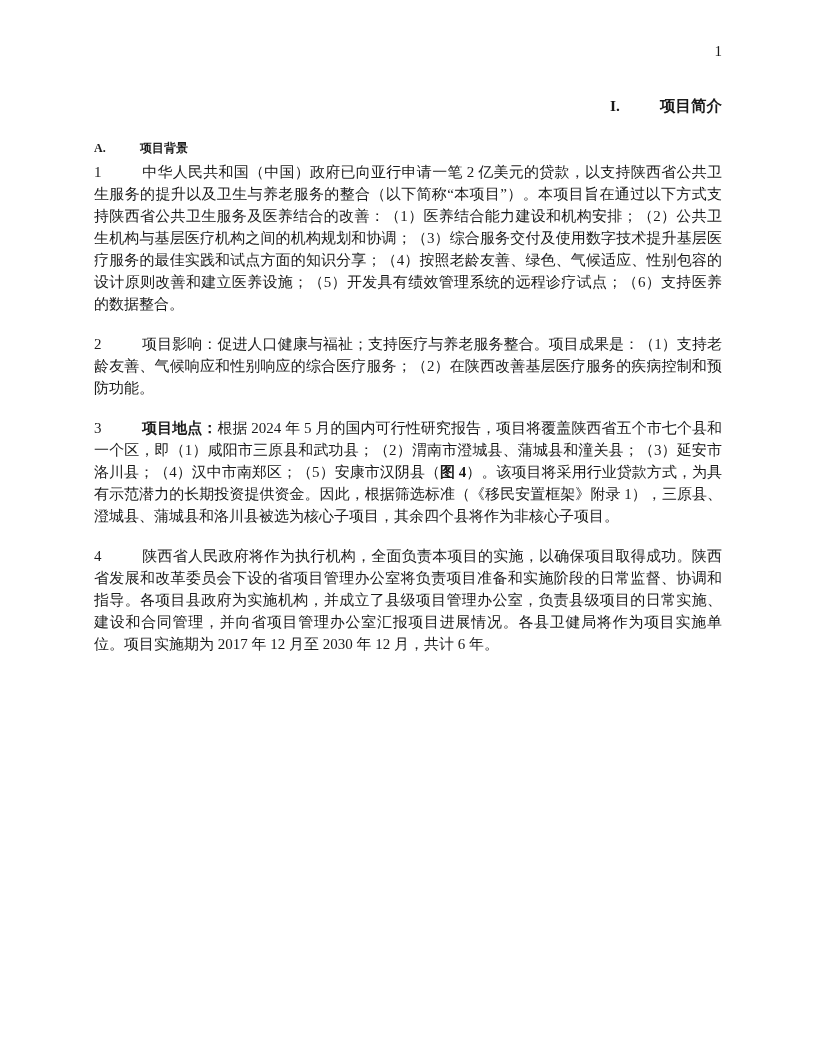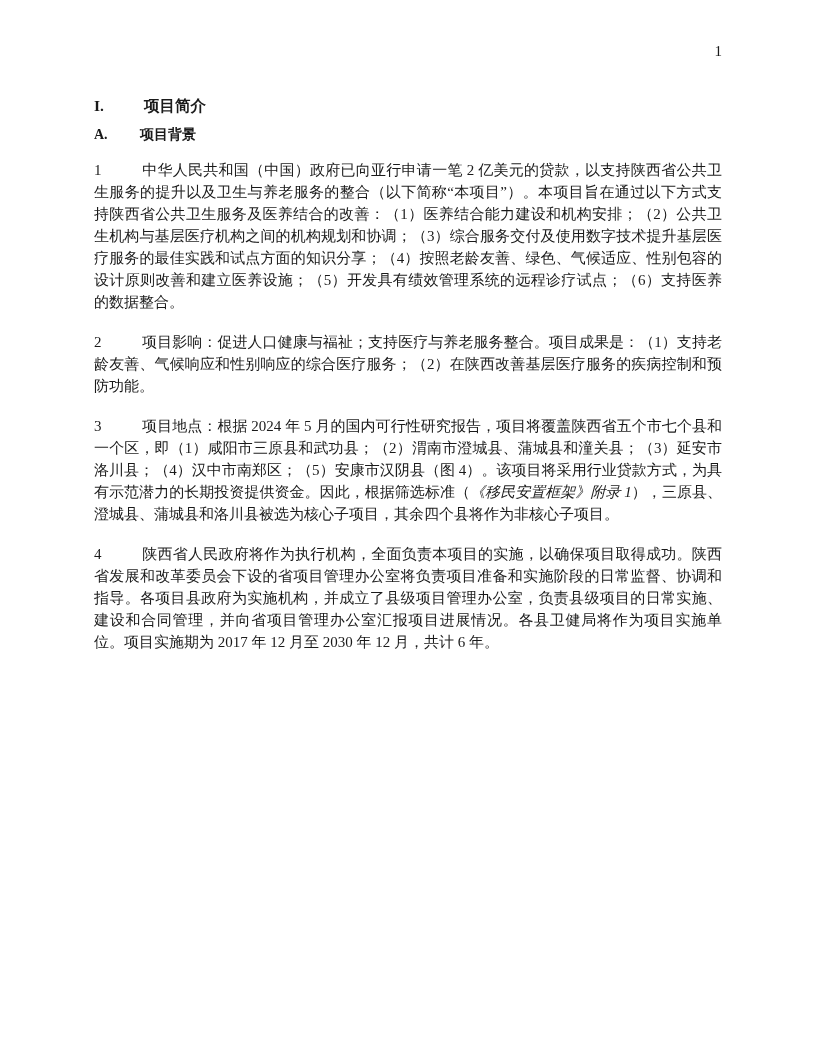--- a/index.html
+++ b/index.html
@@ -18,51 +18,51 @@
     font-size: 15px;
     line-height: 22px;
     color: #1a1a1a;
   }
   .page-number {
     text-align: right;
     height: 22px;
   }
   .doc-title {
     margin: 33px 0 0 0;
-    text-align: left;
+    text-align: right;
     font-weight: bold;
     font-size: 15.5px;
     line-height: 22px;
   }
   .title-numeral {
     margin-right: 40px;
   }
   .section-heading {
-    margin-top: 7px;
+    margin-top: 20px;
     font-weight: bold;
-    font-size: 14px;
+    font-size: 12px;
     line-height: 22px;
   }
   .heading-label {
     display: inline-block;
     width: 46px;
   }
   .paragraphs .para {
     margin-top: 18px;
     text-align: justify;
   }
   .paragraphs .para:first-child {
-    margin-top: 13px;
+    margin-top: 2px;
   }
   .para-num {
     display: inline-block;
     width: 48px;
   }
-  .bold { font-weight: normal; }
-  .italic { font-style: italic; }
+  .bold { font-weight: bold; }
+  .italic { }
 </style>
 </head>
 <body>
 
 <div class="page">
 
   <div class="page-number">1</div>
 
   <h1 class="doc-title">
     <span class="title-numeral">I.</span><span class="title-text">项目简介</span>

